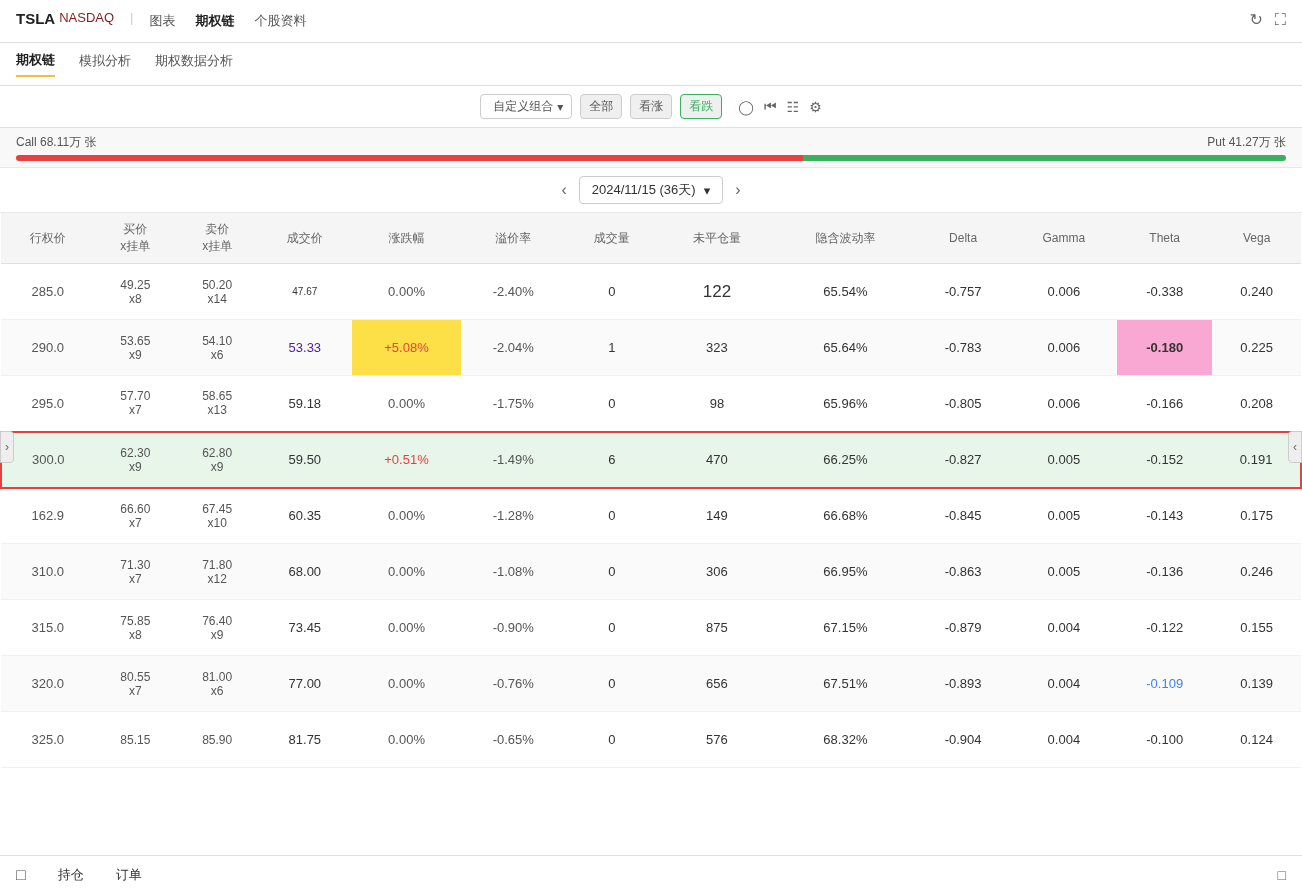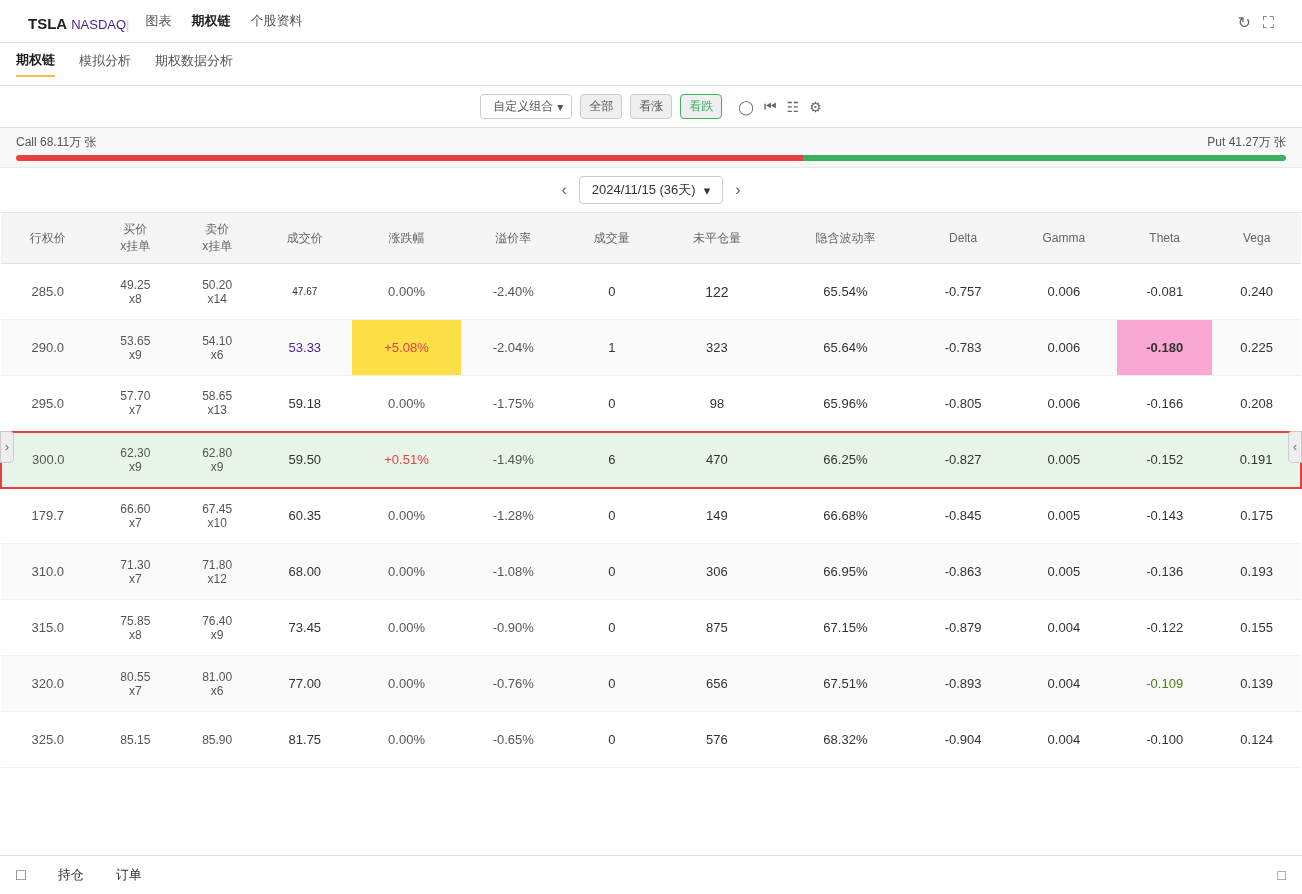--- a/index.html
+++ b/index.html
@@ -1,21 +1,21 @@
 <!DOCTYPE html>
 <html><head>
   <meta charset="utf-8">
   <style>
     * { box-sizing: border-box; margin: 0; padding: 0; }
     body { font-family: 'Arial', sans-serif; font-size: 13px; background: #fff; color: #333; width: 1302px; height: 894px; overflow: hidden; }
 
     
-    .top-nav { display: flex; align-items: flex-end; padding: 10px 28px; border-bottom: 1px solid #e0e0e0; position: relative; }
+    .top-nav { display: flex; align-items: flex-start; padding: 10px 16px; border-bottom: 1px solid #e0e0e0; position: relative; }
     .top-nav-title { font-size: 15px; font-weight: bold; color: #222; margin-right: 4px; }
-    .top-nav-exchange { font-size: 13px; color: #4c1d95; margin-right: 0; }
+    .top-nav-exchange { font-size: 13px; color: #7f1d1d; margin-right: 16px; }
     .top-nav-divider { color: #ccc; margin-right: 16px; }
     .top-nav-tab { font-size: 13px; color: #555; cursor: pointer; margin-right: 20px; padding: 2px 0; }
     .top-nav-tab.active { color: #222; font-weight: bold; }
     .top-nav-icons { margin-left: auto; display: flex; gap: 12px; }
     .top-nav-icon-btn { background: none; border: none; cursor: pointer; color: #666; font-size: 16px; }
 
     
     .sub-nav { display: flex; align-items: center; padding: 8px 16px; border-bottom: 1px solid #e0e0e0; }
     .sub-nav-tab { font-size: 13px; color: #555; cursor: pointer; margin-right: 24px; padding-bottom: 6px; }
     .sub-nav-tab.active { color: #222; font-weight: bold; border-bottom: 2px solid #f0c040; }
@@ -146,25 +146,25 @@
     </thead>
     <tbody id="table-body">
     <tr>
           <td style="background: rgb(255, 255, 255); color: rgb(85, 85, 85); height: 56px; vertical-align: middle; font-size: 13px;">285.0</td>
           <td style="background: rgb(255, 255, 255); color: rgb(85, 85, 85); height: 56px; vertical-align: middle; font-size: 12px;">49.25<br>x8</td>
           <td style="background: rgb(255, 255, 255); color: rgb(85, 85, 85); height: 56px; vertical-align: middle; font-size: 12px;">50.20<br>x14</td>
           <td style="background: rgb(255, 255, 255); color: rgb(51, 51, 51); height: 56px; vertical-align: middle; font-size: 10px;">47.67</td>
           <td style="background: rgb(255, 255, 255); color: rgb(85, 85, 85); height: 56px; vertical-align: middle; font-size: 13px;">0.00%</td>
           <td style="background: rgb(255, 255, 255); color: rgb(85, 85, 85); height: 56px; vertical-align: middle; font-size: 13px;">-2.40%</td>
           <td style="background: rgb(255, 255, 255); color: rgb(51, 51, 51); height: 56px; vertical-align: middle; font-size: 13px;">0</td>
-          <td style="background: rgb(255, 255, 255); color: rgb(51, 51, 51); height: 56px; vertical-align: middle; font-size: 14px;">122</td>
+          <td style="background: rgb(255, 255, 255); color: rgb(51, 51, 51); height: 56px; vertical-align: middle; font-size: 17px;">122</td>
           <td style="background: rgb(255, 255, 255); color: rgb(51, 51, 51); height: 56px; vertical-align: middle; font-size: 13px;">65.54%</td>
           <td style="background: rgb(255, 255, 255); color: rgb(51, 51, 51); height: 56px; vertical-align: middle; font-size: 13px;">-0.757</td>
           <td style="background: rgb(255, 255, 255); color: rgb(51, 51, 51); height: 56px; vertical-align: middle; font-size: 13px;">0.006</td>
-          <td style="background: rgb(255, 255, 255); color: rgb(51, 51, 51); height: 56px; vertical-align: middle; font-size: 13px;">-0.081</td>
+          <td style="background: rgb(255, 255, 255); color: rgb(51, 51, 51); height: 56px; vertical-align: middle; font-size: 13px;">-0.338</td>
           <td style="background: rgb(255, 255, 255); color: rgb(51, 51, 51); height: 56px; vertical-align: middle; font-size: 13px;">0.240</td>
         </tr>
         <tr>
           <td style="background: rgb(250, 250, 250); color: rgb(85, 85, 85); height: 56px; vertical-align: middle; font-size: 13px;">290.0</td>
           <td style="background: rgb(250, 250, 250); color: rgb(85, 85, 85); height: 56px; vertical-align: middle; font-size: 12px;">53.65<br>x9</td>
           <td style="background: rgb(250, 250, 250); color: rgb(85, 85, 85); height: 56px; vertical-align: middle; font-size: 12px;">54.10<br>x6</td>
           <td style="background: rgb(250, 250, 250); color: #4c1d95; height: 56px; vertical-align: middle; font-size: 13px;">53.33</td>
           <td style="background: #fde047; color: rgb(232, 64, 64); height: 56px; vertical-align: middle; font-size: 13px;">+5.08%</td>
           <td style="background: rgb(250, 250, 250); color: rgb(85, 85, 85); height: 56px; vertical-align: middle; font-size: 13px;">-2.04%</td>
           <td style="background: rgb(250, 250, 250); color: rgb(51, 51, 51); height: 56px; vertical-align: middle; font-size: 13px;">1</td>
@@ -199,21 +199,21 @@
           <td style="background: rgb(232, 245, 233); color: rgb(85, 85, 85); height: 56px; vertical-align: middle; font-size: 13px; border-top: 2px solid rgb(232, 64, 64); border-bottom: 2px solid rgb(232, 64, 64);">-1.49%</td>
           <td style="background: rgb(232, 245, 233); color: rgb(51, 51, 51); height: 56px; vertical-align: middle; font-size: 13px; border-top: 2px solid rgb(232, 64, 64); border-bottom: 2px solid rgb(232, 64, 64);">6</td>
           <td style="background: rgb(232, 245, 233); color: rgb(51, 51, 51); height: 56px; vertical-align: middle; font-size: 13px; border-top: 2px solid rgb(232, 64, 64); border-bottom: 2px solid rgb(232, 64, 64);">470</td>
           <td style="background: rgb(232, 245, 233); color: rgb(51, 51, 51); height: 56px; vertical-align: middle; font-size: 13px; border-top: 2px solid rgb(232, 64, 64); border-bottom: 2px solid rgb(232, 64, 64);">66.25%</td>
           <td style="background: rgb(232, 245, 233); color: rgb(51, 51, 51); height: 56px; vertical-align: middle; font-size: 13px; border-top: 2px solid rgb(232, 64, 64); border-bottom: 2px solid rgb(232, 64, 64);">-0.827</td>
           <td style="background: rgb(232, 245, 233); color: rgb(51, 51, 51); height: 56px; vertical-align: middle; font-size: 13px; border-top: 2px solid rgb(232, 64, 64); border-bottom: 2px solid rgb(232, 64, 64);">0.005</td>
           <td style="background: rgb(232, 245, 233); color: rgb(51, 51, 51); height: 56px; vertical-align: middle; font-size: 13px; border-top: 2px solid rgb(232, 64, 64); border-bottom: 2px solid rgb(232, 64, 64);">-0.152</td>
           <td style="background: rgb(232, 245, 233); color: rgb(51, 51, 51); height: 56px; vertical-align: middle; font-size: 13px; border-top: 2px solid rgb(232, 64, 64); border-bottom: 2px solid rgb(232, 64, 64); border-right: 2px solid rgb(232, 64, 64);">0.191</td>
         </tr>
         <tr>
-          <td style="background: rgb(255, 255, 255); color: rgb(85, 85, 85); height: 56px; vertical-align: middle; font-size: 13px;">179.7</td>
+          <td style="background: rgb(255, 255, 255); color: rgb(85, 85, 85); height: 56px; vertical-align: middle; font-size: 13px;">162.9</td>
           <td style="background: rgb(255, 255, 255); color: rgb(85, 85, 85); height: 56px; vertical-align: middle; font-size: 12px;">66.60<br>x7</td>
           <td style="background: rgb(255, 255, 255); color: rgb(85, 85, 85); height: 56px; vertical-align: middle; font-size: 12px;">67.45<br>x10</td>
           <td style="background: rgb(255, 255, 255); color: rgb(51, 51, 51); height: 56px; vertical-align: middle; font-size: 13px;">60.35</td>
           <td style="background: rgb(255, 255, 255); color: rgb(85, 85, 85); height: 56px; vertical-align: middle; font-size: 13px;">0.00%</td>
           <td style="background: rgb(255, 255, 255); color: rgb(85, 85, 85); height: 56px; vertical-align: middle; font-size: 13px;">-1.28%</td>
           <td style="background: rgb(255, 255, 255); color: rgb(51, 51, 51); height: 56px; vertical-align: middle; font-size: 13px;">0</td>
           <td style="background: rgb(255, 255, 255); color: rgb(51, 51, 51); height: 56px; vertical-align: middle; font-size: 13px;">149</td>
           <td style="background: rgb(255, 255, 255); color: rgb(51, 51, 51); height: 56px; vertical-align: middle; font-size: 13px;">66.68%</td>
           <td style="background: rgb(255, 255, 255); color: rgb(51, 51, 51); height: 56px; vertical-align: middle; font-size: 13px;">-0.845</td>
           <td style="background: rgb(255, 255, 255); color: rgb(51, 51, 51); height: 56px; vertical-align: middle; font-size: 13px;">0.005</td>
@@ -226,21 +226,21 @@
           <td style="background: rgb(250, 250, 250); color: rgb(85, 85, 85); height: 56px; vertical-align: middle; font-size: 12px;">71.80<br>x12</td>
           <td style="background: rgb(250, 250, 250); color: rgb(51, 51, 51); height: 56px; vertical-align: middle; font-size: 13px;">68.00</td>
           <td style="background: rgb(250, 250, 250); color: rgb(85, 85, 85); height: 56px; vertical-align: middle; font-size: 13px;">0.00%</td>
           <td style="background: rgb(250, 250, 250); color: rgb(85, 85, 85); height: 56px; vertical-align: middle; font-size: 13px;">-1.08%</td>
           <td style="background: rgb(250, 250, 250); color: rgb(51, 51, 51); height: 56px; vertical-align: middle; font-size: 13px;">0</td>
           <td style="background: rgb(250, 250, 250); color: rgb(51, 51, 51); height: 56px; vertical-align: middle; font-size: 13px;">306</td>
           <td style="background: rgb(250, 250, 250); color: rgb(51, 51, 51); height: 56px; vertical-align: middle; font-size: 13px;">66.95%</td>
           <td style="background: rgb(250, 250, 250); color: rgb(51, 51, 51); height: 56px; vertical-align: middle; font-size: 13px;">-0.863</td>
           <td style="background: rgb(250, 250, 250); color: rgb(51, 51, 51); height: 56px; vertical-align: middle; font-size: 13px;">0.005</td>
           <td style="background: rgb(250, 250, 250); color: rgb(51, 51, 51); height: 56px; vertical-align: middle; font-size: 13px;">-0.136</td>
-          <td style="background: rgb(250, 250, 250); color: rgb(51, 51, 51); height: 56px; vertical-align: middle; font-size: 13px;">0.193</td>
+          <td style="background: rgb(250, 250, 250); color: rgb(51, 51, 51); height: 56px; vertical-align: middle; font-size: 13px;">0.246</td>
         </tr>
         <tr>
           <td style="background: rgb(255, 255, 255); color: rgb(85, 85, 85); height: 56px; vertical-align: middle; font-size: 13px;">315.0</td>
           <td style="background: rgb(255, 255, 255); color: rgb(85, 85, 85); height: 56px; vertical-align: middle; font-size: 12px;">75.85<br>x8</td>
           <td style="background: rgb(255, 255, 255); color: rgb(85, 85, 85); height: 56px; vertical-align: middle; font-size: 12px;">76.40<br>x9</td>
           <td style="background: rgb(255, 255, 255); color: rgb(51, 51, 51); height: 56px; vertical-align: middle; font-size: 13px;">73.45</td>
           <td style="background: rgb(255, 255, 255); color: rgb(85, 85, 85); height: 56px; vertical-align: middle; font-size: 13px;">0.00%</td>
           <td style="background: rgb(255, 255, 255); color: rgb(85, 85, 85); height: 56px; vertical-align: middle; font-size: 13px;">-0.90%</td>
           <td style="background: rgb(255, 255, 255); color: rgb(51, 51, 51); height: 56px; vertical-align: middle; font-size: 13px;">0</td>
           <td style="background: rgb(255, 255, 255); color: rgb(51, 51, 51); height: 56px; vertical-align: middle; font-size: 13px;">875</td>
@@ -255,21 +255,21 @@
           <td style="background: rgb(250, 250, 250); color: rgb(85, 85, 85); height: 56px; vertical-align: middle; font-size: 12px;">80.55<br>x7</td>
           <td style="background: rgb(250, 250, 250); color: rgb(85, 85, 85); height: 56px; vertical-align: middle; font-size: 12px;">81.00<br>x6</td>
           <td style="background: rgb(250, 250, 250); color: rgb(51, 51, 51); height: 56px; vertical-align: middle; font-size: 13px;">77.00</td>
           <td style="background: rgb(250, 250, 250); color: rgb(85, 85, 85); height: 56px; vertical-align: middle; font-size: 13px;">0.00%</td>
           <td style="background: rgb(250, 250, 250); color: rgb(85, 85, 85); height: 56px; vertical-align: middle; font-size: 13px;">-0.76%</td>
           <td style="background: rgb(250, 250, 250); color: rgb(51, 51, 51); height: 56px; vertical-align: middle; font-size: 13px;">0</td>
           <td style="background: rgb(250, 250, 250); color: rgb(51, 51, 51); height: 56px; vertical-align: middle; font-size: 13px;">656</td>
           <td style="background: rgb(250, 250, 250); color: rgb(51, 51, 51); height: 56px; vertical-align: middle; font-size: 13px;">67.51%</td>
           <td style="background: rgb(250, 250, 250); color: rgb(51, 51, 51); height: 56px; vertical-align: middle; font-size: 13px;">-0.893</td>
           <td style="background: rgb(250, 250, 250); color: rgb(51, 51, 51); height: 56px; vertical-align: middle; font-size: 13px;">0.004</td>
-          <td style="background: rgb(250, 250, 250); color: #4d7c0f; height: 56px; vertical-align: middle; font-size: 13px;">-0.109</td>
+          <td style="background: rgb(250, 250, 250); color: #3b82f6; height: 56px; vertical-align: middle; font-size: 13px;">-0.109</td>
           <td style="background: rgb(250, 250, 250); color: rgb(51, 51, 51); height: 56px; vertical-align: middle; font-size: 13px;">0.139</td>
         </tr>
         <tr>
           <td style="background: rgb(255, 255, 255); color: rgb(85, 85, 85); height: 56px; vertical-align: middle; font-size: 13px;">325.0</td>
           <td style="background: rgb(255, 255, 255); color: rgb(85, 85, 85); height: 56px; vertical-align: middle; font-size: 12px; overflow: hidden;">85.15</td>
           <td style="background: rgb(255, 255, 255); color: rgb(85, 85, 85); height: 56px; vertical-align: middle; font-size: 12px;">85.90</td>
           <td style="background: rgb(255, 255, 255); color: rgb(51, 51, 51); height: 56px; vertical-align: middle; font-size: 13px;">81.75</td>
           <td style="background: rgb(255, 255, 255); color: rgb(85, 85, 85); height: 56px; vertical-align: middle; font-size: 13px;">0.00%</td>
           <td style="background: rgb(255, 255, 255); color: rgb(85, 85, 85); height: 56px; vertical-align: middle; font-size: 13px;">-0.65%</td>
           <td style="background: rgb(255, 255, 255); color: rgb(51, 51, 51); height: 56px; vertical-align: middle; font-size: 13px;">0</td>

